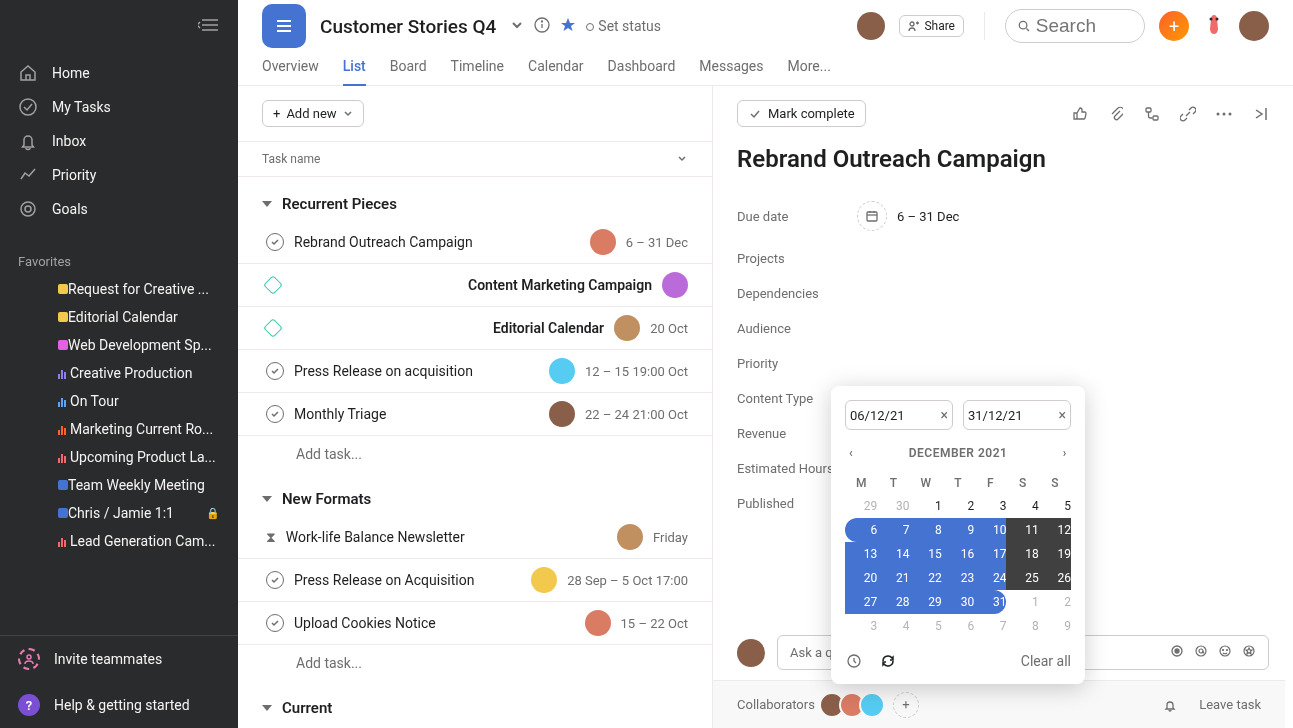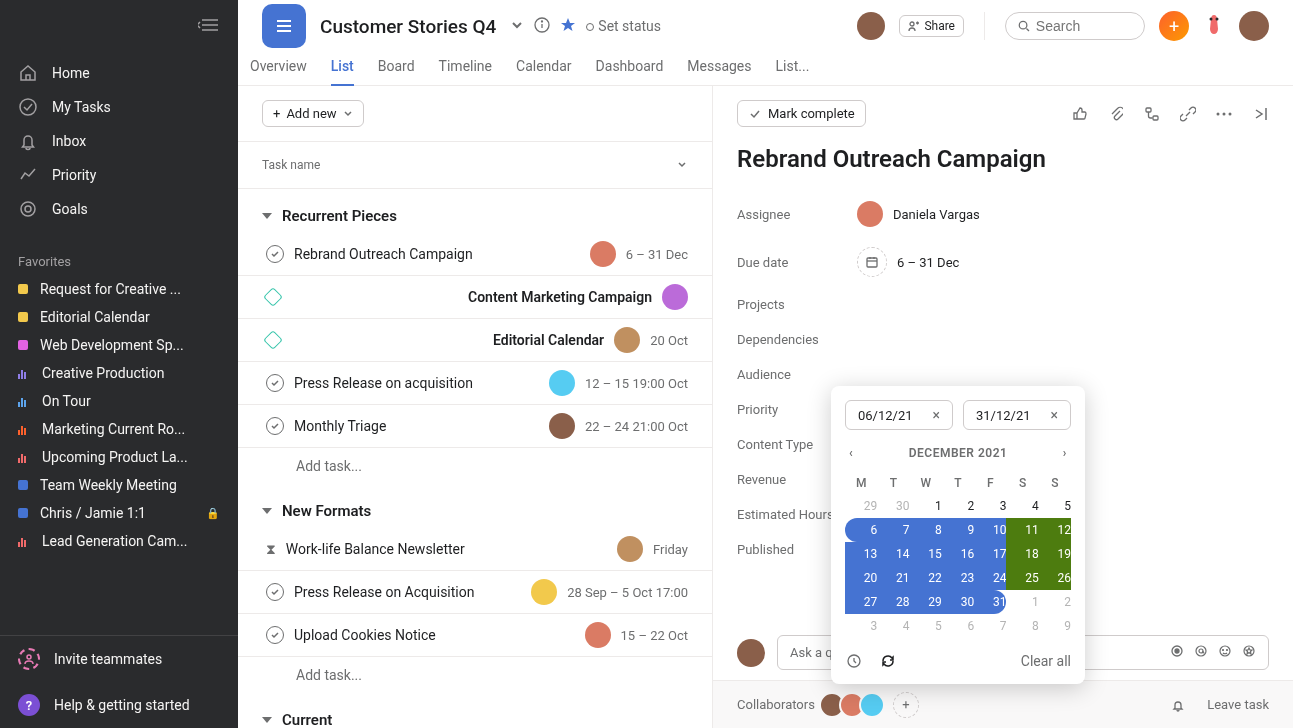--- a/index.html
+++ b/index.html
@@ -7,21 +7,21 @@
 .app { display: flex; width: 100%; height: 100%; }
 
 
 .sidebar { width: 238px; background: #2a2b2d; color: #f5f4f3; display: flex; flex-direction: column; flex-shrink: 0; }
 .sidebar-top { height: 52px; display:flex; align-items:center; justify-content:flex-end; padding-right:18px; }
 .collapse-icon { color:#a2a0a2; cursor:pointer; }
 .nav-list { padding: 4px 0 14px 0; }
 .nav-item { display:flex; align-items:center; padding:7px 18px; gap:14px; cursor:pointer; font-size:14px; color:#f5f4f3; }
 .nav-item .ico { width:20px; height:20px; display:flex; align-items:center; justify-content:center; color:#a2a0a2; }
 .fav-header { padding:14px 18px 6px; font-size:13px; color:#a2a0a2; }
-.fav-item { display:flex; align-items:center; padding:6px 18px; gap:12px; cursor:pointer; font-size:14px; color:#f5f4f3; white-space:nowrap; overflow:hidden; }
+.fav-item { display:flex; align-items:center; padding:6px 18px; cursor:pointer; font-size:14px; color:#f5f4f3; white-space:nowrap; overflow:hidden;margin-left:40px; }
 .fav-item .dot { width:10px; height:10px; border-radius:2px; flex-shrink:0; }
 .fav-item .bars { width:12px; height:12px; display:flex; gap:1px; align-items:flex-end; flex-shrink:0; }
 .fav-item .bars span { width:2px; background:currentColor; }
 .fav-item .txt { overflow:hidden; text-overflow:ellipsis; }
 .lock-ico { margin-left:auto; color:#6d6e6f; font-size:11px; }
 .sidebar-bottom { margin-top:auto; border-top:1px solid #424244; }
 .sb-btn { display:flex; align-items:center; padding:12px 18px; gap:14px; cursor:pointer; font-size:14px; }
 .help-circle { width:22px; height:22px; border-radius:50%; background:#7b4fd4; color:#fff; display:flex; align-items:center; justify-content:center; font-weight:600; font-size:13px; }
 .invite-ico { width:22px; height:22px; border-radius:50%; border:2px dashed #e87ab5; display:flex; align-items:center; justify-content:center; }
 
@@ -32,33 +32,33 @@
 .proj-title { font-size:19px; font-weight:500; }
 .title-icons { display:flex; gap:10px; align-items:center; color:#6d6e6f; }
 .star { color:#4573d2; }
 .status-link { color:#6d6e6f; font-size:14px; }
 .status-dot { display:inline-block; width:8px;height:8px;border:1.5px solid #6d6e6f;border-radius:50%;margin-right:4px; }
 .spacer { flex:1; }
 .avatar { width:28px; height:28px; border-radius:50%; background-size:cover; background-position:center; }
 .av-lg { width:30px; height:30px; }
 .share-btn { border:1px solid #cfcbcb; border-radius:6px; padding:3px 8px; display:flex; align-items:center; gap:4px; font-size:12px; cursor:pointer; background:#fff; }
 .search { border:1px solid #cfcbcb; border-radius:18px; padding:5px 12px; display:flex; align-items:center; gap:6px; width:140px; color:#6d6e6f; }
-.search input { border:none; outline:none; width:100%; font-size:14px; color:#6d6e6f; background:transparent; }
+.search input { border:none; outline:none; width:100%; font-size:19px; color:#6d6e6f; background:transparent; }
 .plus-btn { width:30px; height:30px; border-radius:50%; background:linear-gradient(135deg,#fd612c,#fd9a00); color:#fff; display:flex; align-items:center; justify-content:center; font-size:18px; cursor:pointer; }
 .mascot { width:22px; color:#f06a6a; }
-.tabs { display:flex; gap:24px; padding:0 12px; border-bottom:1px solid #edeae9; font-size:14px; color:#6d6e6f; }
+.tabs { display:flex; gap:24px; padding:0 24px; border-bottom:1px solid #edeae9; font-size:14px; color:#6d6e6f; }
 .tab { padding:6px 0 10px; cursor:pointer; }
 .tab.active { color:#4573d2; border-bottom:2px solid #4573d2; margin-bottom:-1px; font-weight:500; }
 
 
 .content { flex:1; display:flex; overflow:hidden; }
 .list-pane { flex:1; display:flex; flex-direction:column; overflow:hidden; border-right:1px solid #edeae9; }
 .list-toolbar { padding:14px 24px; }
 .add-new-btn { border:1px solid #cfcbcb; border-radius:6px; padding:5px 10px; display:inline-flex; align-items:center; gap:6px; background:#fff; cursor:pointer; font-size:13px; }
-.col-header { border-top:1px solid #edeae9; border-bottom:1px solid #edeae9; padding:16px 24px; color:#6d6e6f; font-size:12px; display:flex; justify-content:space-between; align-items:center; }
+.col-header { border-top:1px solid #edeae9; border-bottom:1px solid #edeae9; padding:10px 24px; color:#6d6e6f; font-size:12px; display:flex; justify-content:space-between; align-items:center; }
 .section-title { display:flex; align-items:center; gap:10px; padding:18px 24px 8px; font-weight:600; font-size:15px; }
 .section-title .caret { width:0;height:0;border-left:5px solid transparent;border-right:5px solid transparent;border-top:6px solid #6d6e6f; }
 .task-row { display:flex; align-items:center; padding:8px 24px 8px 28px; border-bottom:1px solid #edeae9; gap:10px; cursor:pointer; }
 .task-row:first-of-type { border-top:1px solid #edeae9; }
 .task-row .check { width:18px; height:18px; border:1.5px solid #6d6e6f; border-radius:50%; flex-shrink:0; display:flex; align-items:center; justify-content:center; }
 .task-row .square { border-radius:3px; transform:rotate(45deg); width:14px;height:14px; border:1.5px solid #37c5ab; }
 .task-row .hourglass { font-size:14px; color:#6d6e6f; }
 .task-name { flex:1; font-size:14px; }
 .task-row.bold .task-name { font-weight:600;text-align:right; }
 .due { font-size:13px; color:#6d6e6f; white-space:nowrap; }
@@ -74,42 +74,42 @@
 .detail-body { padding:4px 24px 0; flex:1; overflow:hidden; }
 .detail-title { font-size:24px; font-weight:600; margin-bottom:18px; }
 .field-row { display:flex; align-items:center; padding:10px 0; font-size:13px; }
 .field-label { width:120px; color:#6d6e6f; }
 .field-value { display:flex; align-items:center; gap:10px; }
 .cal-ico-btn { width:30px;height:30px;border:1px dashed #cfcbcb;border-radius:50%;display:flex;align-items:center;justify-content:center;color:#6d6e6f; }
 
 
 .popover { position:absolute; top:300px; left:118px; width:254px; background:#fff; border-radius:8px; box-shadow:0 4px 24px rgba(0,0,0,0.2); padding:14px; z-index:10; }
 .date-inputs { display:flex; gap:10px; margin-bottom:12px; }
-.date-input { flex:1; border:1px solid #cfcbcb; border-radius:6px; padding:6px 12px; display:flex; align-items:center; justify-content:space-between; font-size:13px; }
+.date-input { flex:1; border:1px solid #cfcbcb; border-radius:6px; padding:6px 4px; display:flex; align-items:center; justify-content:space-between; font-size:13px; }
 .date-input .x { color:#6d6e6f; cursor:pointer; font-size:14px; }
 .cal-header { display:flex; align-items:center; justify-content:space-between; font-size:12px; font-weight:600; color:#6d6e6f; letter-spacing:0.5px; margin-bottom:8px; }
 .cal-nav { cursor:pointer; color:#6d6e6f; padding:4px; }
 .cal-grid { display:grid; grid-template-columns:repeat(7,1fr); text-align:center; font-size:12px; }
 .dow { color:#6d6e6f; padding:4px 0; font-weight:500; }
 .day { padding:5px 0; cursor:pointer; color:#1e1f21; position:relative;text-align:right; }
 .day.muted { color:#b4b4b4; }
 .day.sel { background:#4573d2; color:#fff; }
-.day.sel-light { background:#4d7c0f; color:#fff; }
+.day.sel-light { background:#404040; color:#fff; }
 .day.start { border-radius:14px 0 0 14px; background:#4573d2; color:#fff; }
 .day.end { border-radius:0 14px 14px 0; background:#4573d2; color:#fff; }
 .pop-footer { display:flex; align-items:center; justify-content:space-between; margin-top:14px; color:#6d6e6f; }
 .pop-footer .ficons { display:flex; gap:16px; }
 .pop-footer .fico { cursor:pointer; width:18px;height:18px;display:flex;align-items:center;justify-content:center; }
 .clear-all { cursor:pointer; font-size:14px; }
 
 
 .comment-bar { position:absolute; bottom:58px; left:0; right:0; padding:0 24px; display:flex; align-items:center; gap:12px; }
 .comment-input { flex:1; border:1px solid #cfcbcb; border-radius:6px; padding:8px 12px; color:#6d6e6f; display:flex; align-items:center; justify-content:space-between; }
 .comment-icons { display:flex; gap:10px; color:#6d6e6f; }
-.collab-bar { position:absolute; bottom:0; left:0; right:0; height:48px; border-top:1px solid #edeae9; background:#f9f8f8; display:flex; align-items:center; padding:0 24px; gap:10px; font-size:13px; color:#6d6e6f; }
+.collab-bar { position:absolute; bottom:0; left:0; right:8px; height:48px; border-top:1px solid #edeae9; background:#f9f8f8; display:flex; align-items:center; padding:0 24px; gap:10px; font-size:13px; color:#6d6e6f; }
 .collab-avs { display:flex; }
 .collab-avs .av { width:26px;height:26px;border-radius:50%;border:2px solid #f9f8f8; margin-left:-6px; }
 .collab-avs .plus-av { width:26px;height:26px;border:1px dashed #cfcbcb;border-radius:50%;display:flex;align-items:center;justify-content:center;margin-left:8px;cursor:pointer; }
 .leave { margin-left:auto; display:flex; align-items:center; gap:22px; cursor:pointer; color:#6d6e6f; }
 
 
 .av-1{background:#da7b64;} .av-2{background:#f2c94c;} .av-4{background:#56ccf2;} .av-5{background:#bb6bd9;} .av-6{background:#8a5f4a;} .av-7{background:#c09060;}
 </style>
 </head>
 <body>
@@ -315,21 +315,21 @@
     </div>
 
     <div class="tabs" id="tabs">
         <div class="tab">Overview</div>
         <div class="tab active">List</div>
         <div class="tab">Board</div>
         <div class="tab">Timeline</div>
         <div class="tab">Calendar</div>
         <div class="tab">Dashboard</div>
         <div class="tab">Messages</div>
-        <div class="tab">List...</div>
+        <div class="tab">More...</div>
       </div>
 
     <div class="content">
 
       <div class="list-pane">
         <div class="list-toolbar">
           <div class="add-new-btn">
             <span>+</span>
             <span>Add new</span>
             <svg width="10" height="10" viewBox="0 0 10 10" fill="none" stroke="#6d6e6f" stroke-width="1.5">
@@ -469,27 +469,20 @@
             <span class="aico">
                 <svg width="16" height="16" viewBox="0 0 16 16" fill="none" stroke="#6d6e6f" stroke-width="1.5">
                   <line x1="14" y1="2" x2="14" y2="14"></line>
                   <polyline points="4,4 10,8 4,12"></polyline>
                 </svg>
               </span>
           </div>
         </div>
         <div class="detail-body">
           <div class="detail-title">Rebrand Outreach Campaign</div>
-          <div class="field-row">
-            <div class="field-label">Assignee</div>
-            <div class="field-value">
-              <div class="assignee-av av-1"></div>
-              <span>Daniela Vargas</span>
-            </div>
-          </div>
           <div class="field-row">
             <div class="field-label">Due date</div>
             <div class="field-value">
               <div class="cal-ico-btn">
                 <svg width="14" height="14" viewBox="0 0 14 14" fill="none" stroke="#6d6e6f" stroke-width="1.3">
                     <rect x="2" y="3" width="10" height="9" rx="1"></rect>
                     <line x1="2" y1="6" x2="12" y2="6"></line>
                     <line x1="5" y1="2" x2="5" y2="4"></line>
                     <line x1="9" y1="2" x2="9" y2="4"></line>
                   </svg>

